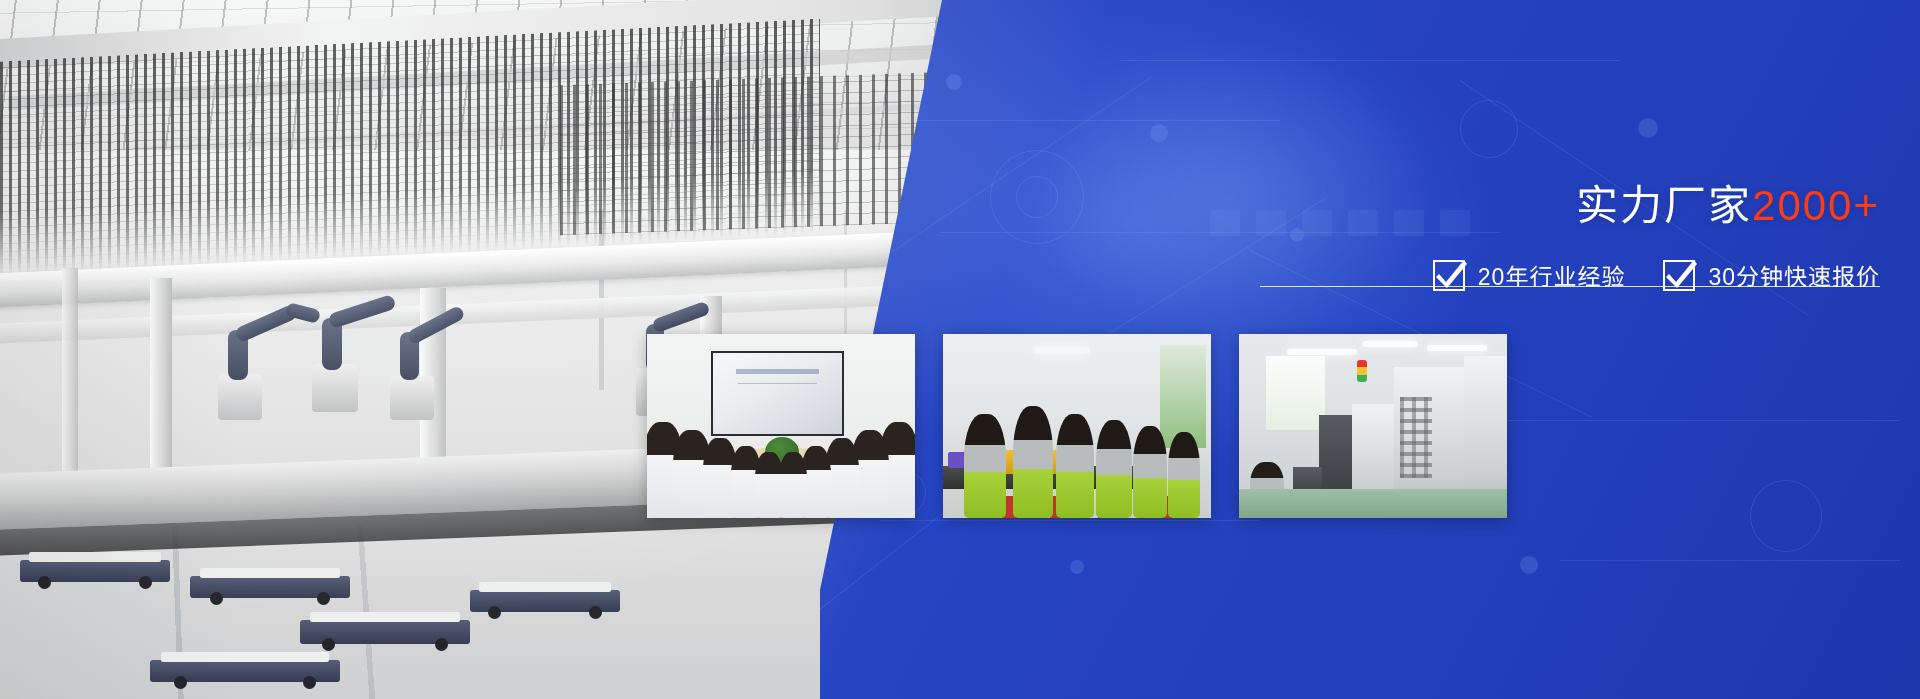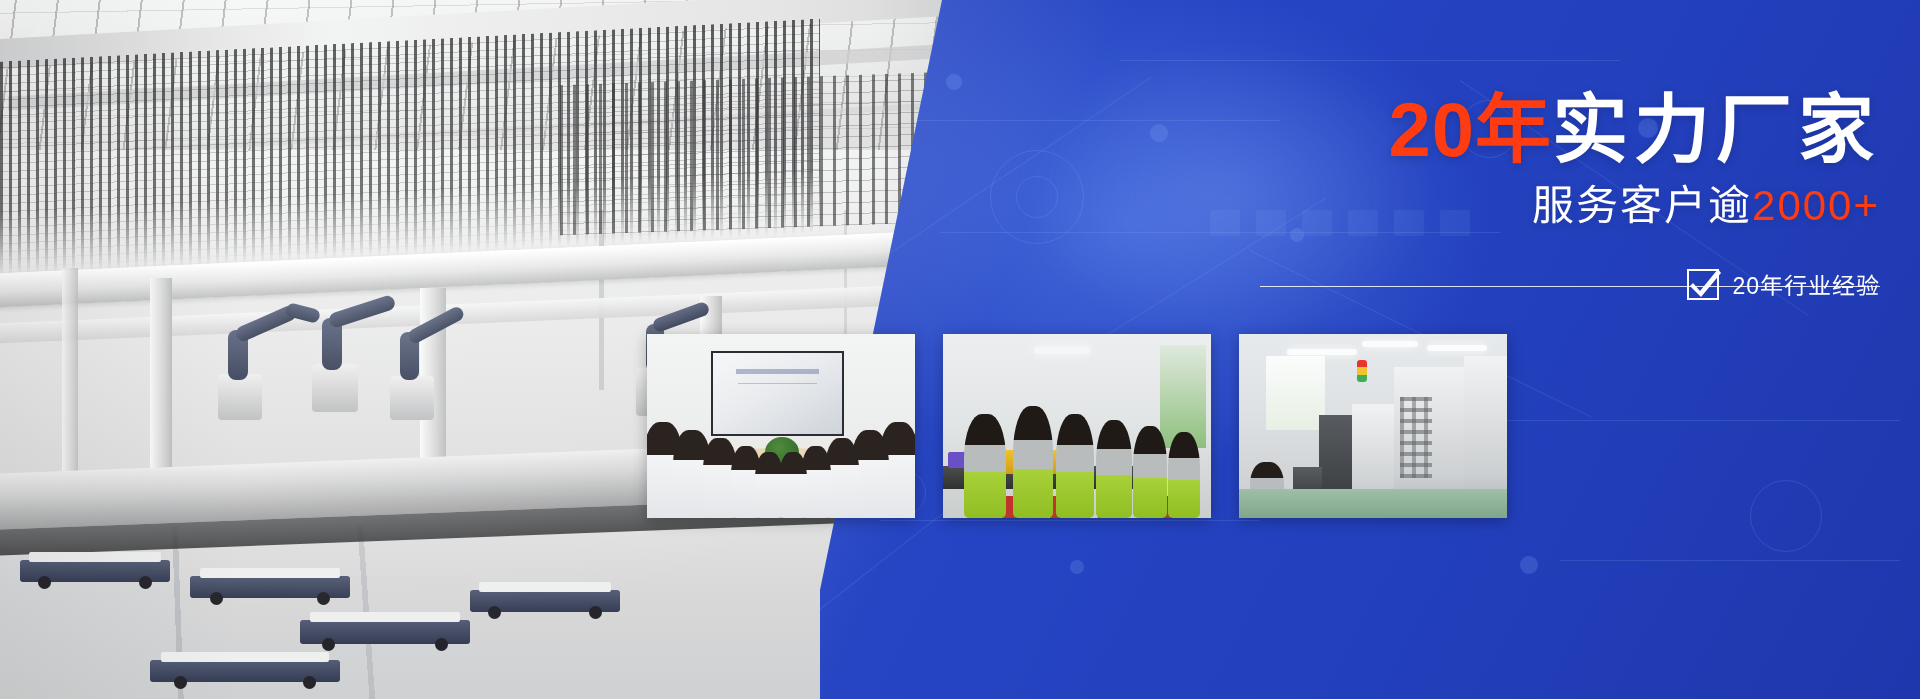--- a/index.html
+++ b/index.html
@@ -184,21 +184,21 @@
   }
   .subline .sub-text{color:#ffffff;}
   .subline .sub-num{color:#ff3b11;}
 
   .divider{
     position:absolute;right:0;top:286px;width:620px;height:1px;
     background:rgba(255,255,255,.85);
   }
 
   .features{
-    position:absolute;right:0;top:267px;width:700px;
+    position:absolute;right:0;top:258px;width:700px;
     display:flex;justify-content:flex-end;align-items:center;gap:0;
   }
   .feature{
     display:flex;align-items:center;gap:13px;
     margin-left:38px;white-space:nowrap;
   }
   .check-box{
     position:relative;width:28px;height:27px;
     border:2px solid #ffffff;background:transparent;flex:0 0 auto;
   }
@@ -378,41 +378,46 @@
       <i class="sq" style="left:482px;top:210px;width:30px;height:26px;"></i>
       <i class="sq" style="left:528px;top:210px;width:30px;height:26px;"></i>
       <i class="sq" style="left:574px;top:210px;width:30px;height:26px;"></i>
       <i class="sq" style="left:620px;top:210px;width:30px;height:26px;"></i>
     </div>
     <div class="panel-diag-light"></div>
   </div>
 
   <div class="content">
 
-    <div class="headline">
-      <span class="hl-num">20年</span><span class="hl-rest">实力厂家</span>
-    </div>
 
     <div class="subline">
-      <span class="sub-text">服务客户逾</span><span class="sub-num">2000+</span>
+      <span class="sub-text">实力厂家</span><span class="sub-num">2000+</span>
     </div>
 
     <div class="divider"></div>
 
     <div class="features">
 
       <div class="feature">
         <span class="check-box">
           <svg viewBox="0 0 40 40" aria-hidden="true">
             <path d="M8 21 L15 29 L33 7 L36 11 L16 35 L5 24 Z" fill="#ffffff"></path>
           </svg>
         </span>
         <span class="feature-label">20年行业经验</span>
       </div>
 
+      <div class="feature">
+        <span class="check-box">
+          <svg viewBox="0 0 40 40" aria-hidden="true">
+            <path d="M8 21 L15 29 L33 7 L36 11 L16 35 L5 24 Z" fill="#ffffff"></path>
+          </svg>
+        </span>
+        <span class="feature-label">30分钟快速报价</span>
+      </div>
 
 
     </div>
   </div>
 
   <div class="thumbs">
 
     <div class="thumb t1">
       <span class="sky"></span>
       <span class="screen"></span>

